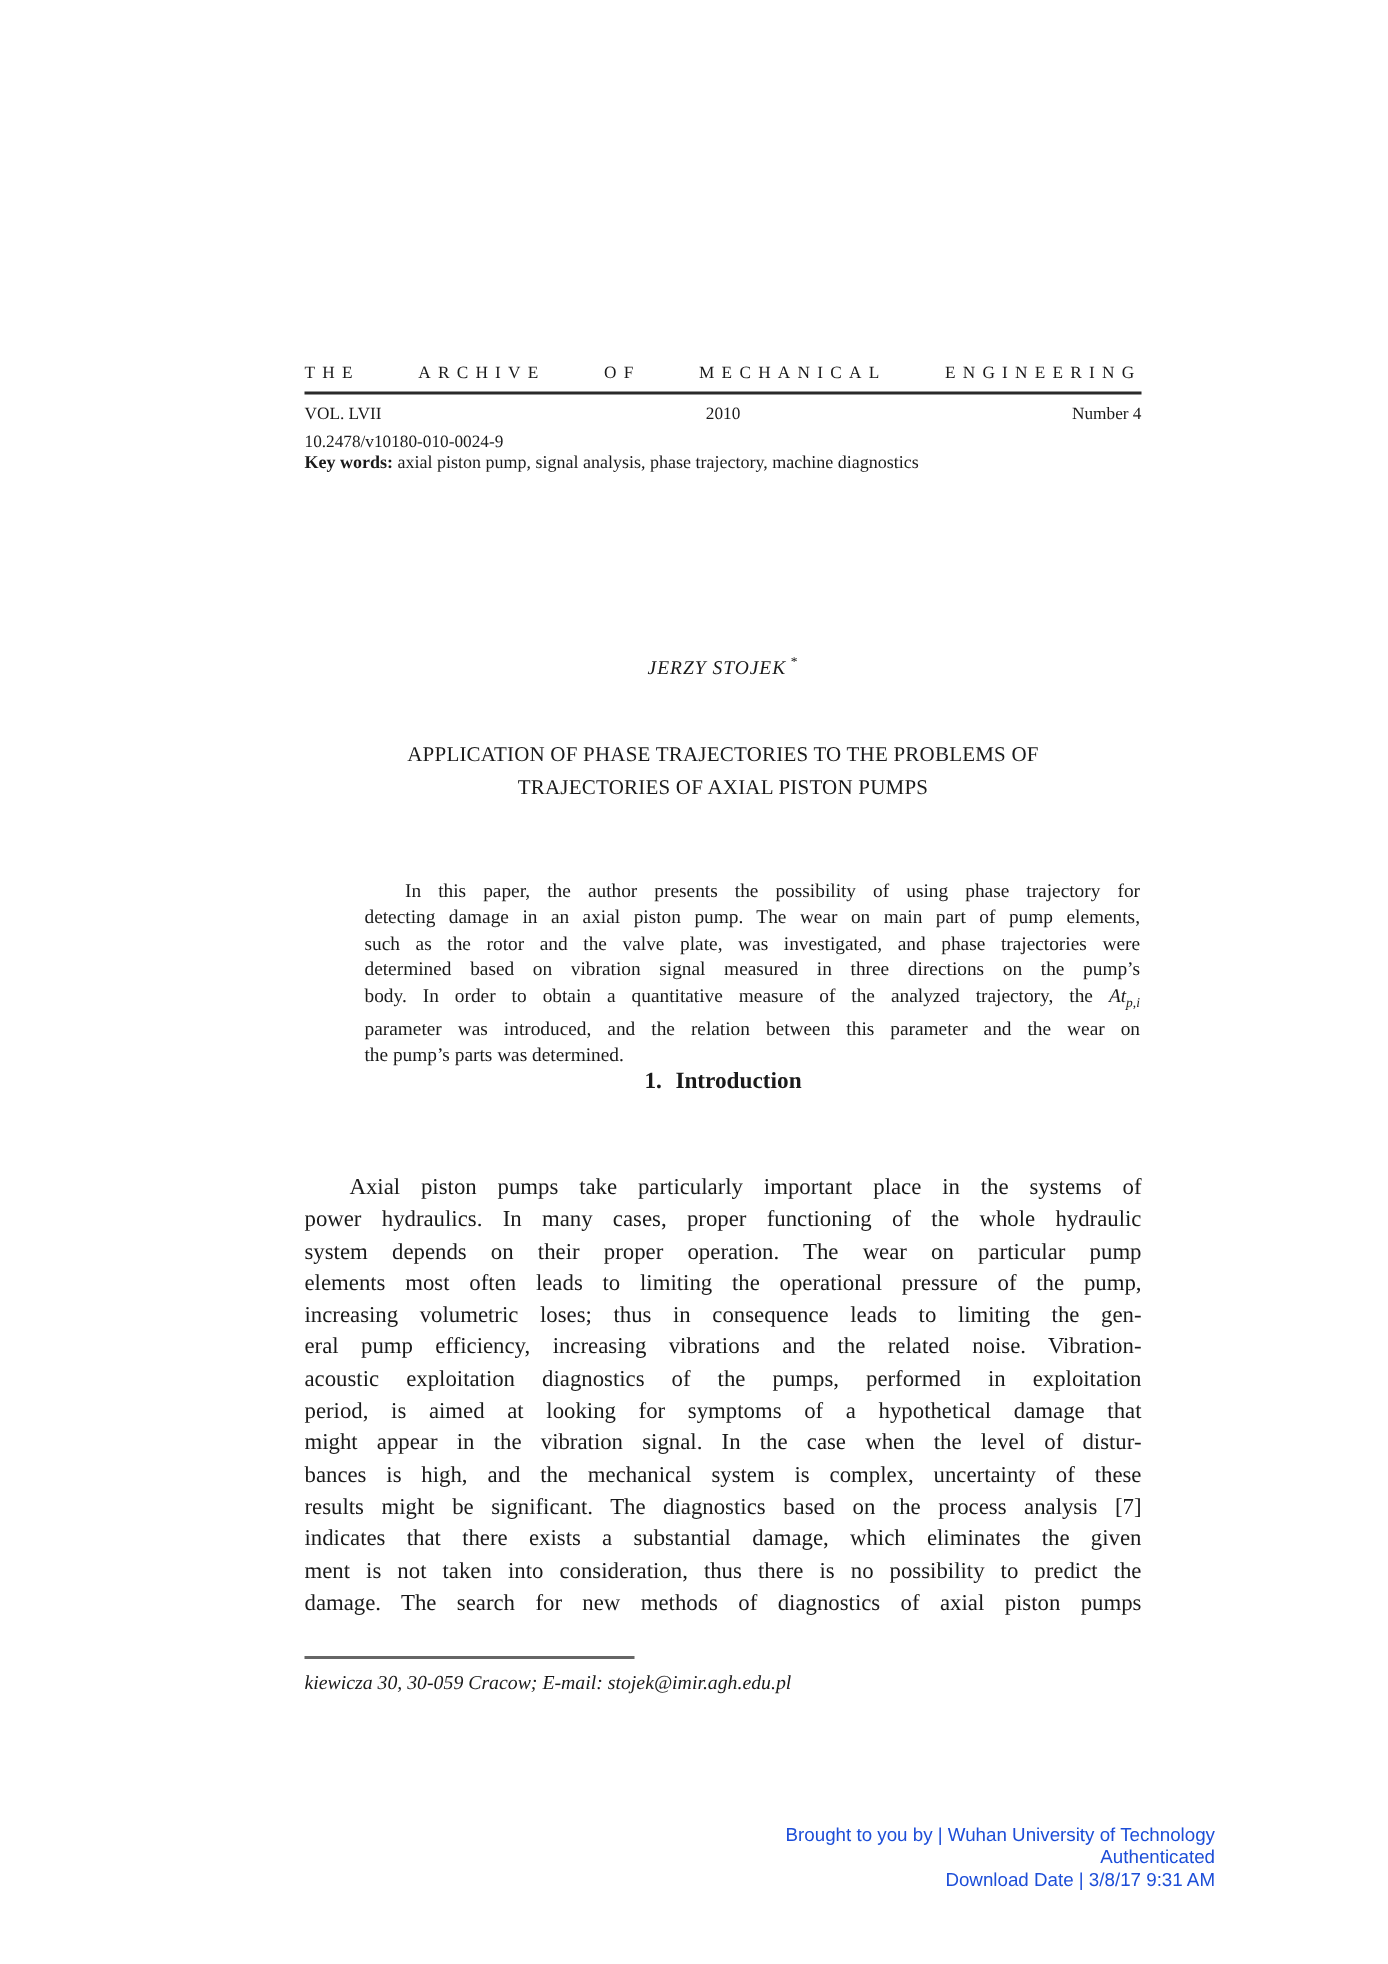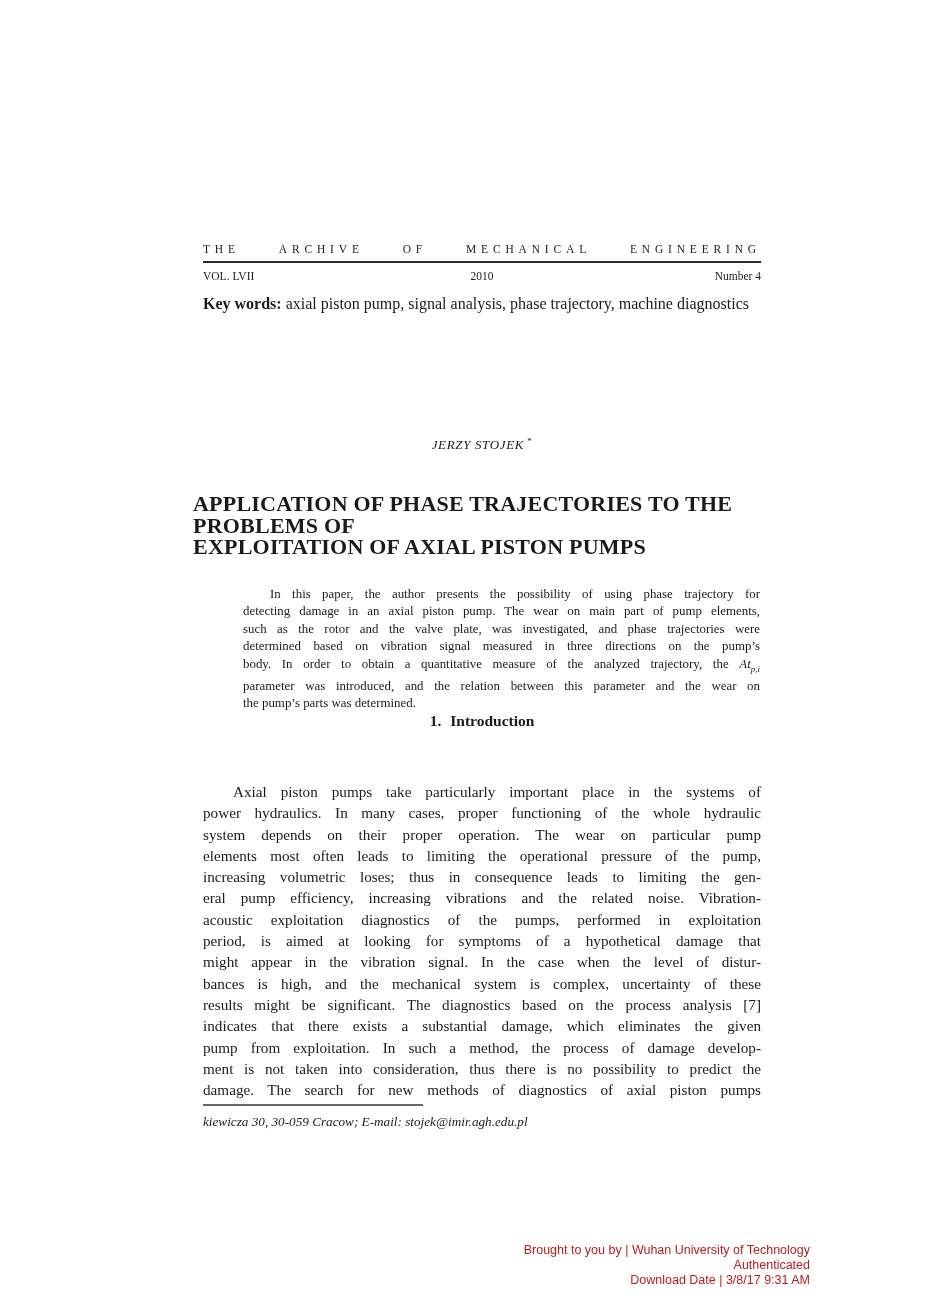--- a/index.html
+++ b/index.html
@@ -21,33 +21,33 @@
   .jname span { letter-spacing: 0.42em; white-space: nowrap; }
   .jrule { margin-top: 5px; height: 2px; background: #2a2a2a; }
   .jvol {
     margin-top: 7px; display: grid; grid-template-columns: 1fr auto 1fr;
     font-size: 11.5px; line-height: 13px; gap: 11px;
   }
   .jvol .left  { text-align: left; }
   .jvol .mid   { text-align: center; }
   .jvol .right { text-align: right; }
   .jdoi { margin-top: 6px; font-size: 11.5px; line-height: 13px; }
-  .jkeywords { margin-top: 14px; font-size: 16px; line-height: 13px; }
+  .jkeywords { margin-top: 0; font-size: 12px; line-height: 13px; }
   .jkeywords .kw-label { font-weight: bold; }
   
   .author {
     position: absolute; left: 203px; top: 436px; width: 558px;
     text-align: center; font-style: italic; font-size: 13px;
     letter-spacing: 0.05em;
   }
   .author sup { font-size: 9px; font-style: normal; margin-left: 3px; }
   .title {
     position: absolute; left: 193px; top: 493px; width: 578px;
-    margin: 0; font-weight: bold; text-align: left;
-    font-size: 22px; line-height: 21.5px; letter-spacing: 0.01em;
+    margin: 0; font-weight: normal; text-align: center;
+    font-size: 14px; line-height: 21.5px; letter-spacing: 0.01em;
   }
   
   .abstract {
     position: absolute; left: 243px; top: 586px; width: 517px;
     font-size: 12.9px; line-height: 17.4px;
   }
   .a-line { text-align: justify; text-align-last: justify; }
   .a-line.first { padding-left: 27px; }
   .a-line.last  { text-align-last: left; }
   .a-line sub { font-size: 9px; font-style: italic; }
@@ -73,22 +73,22 @@
   .footnote {
     position: absolute; left: 203px; top: 1114px; width: 558px;
     font-size: 13.2px; line-height: 16.5px; font-style: italic;
   }
   .f-line { text-align: justify; text-align-last: justify; }
   .f-line.first { padding-left: 25px; }
   .f-line.last { text-align-last: left; }
   .footnote sup { font-size: 9px; margin-right: 4px; }
   
   .stamp {
-    position: absolute; right: 115px; top: 1243px; width: 420px;
-    text-align: right; color: #b91c1c;
+    position: absolute; right: 115px; top: 1216px; width: 420px;
+    text-align: right; color: #1d4ed8;
     font-family: "Liberation Sans", "DejaVu Sans", sans-serif;
     font-size: 12.5px; line-height: 15.2px;
   }
 </style>
 </head>
 <body>
 
 <div class="page">
 
   <header class="jheader">
@@ -98,32 +98,33 @@
       <span>OF</span>
       <span>MECHANICAL</span>
       <span>ENGINEERING</span>
     </div>
     <div class="jrule"></div>
     <div class="jvol">
       <span class="left">VOL. LVII</span>
       <span class="mid">2010</span>
       <span class="right">Number 4</span>
     </div>
+    <div class="jdoi">10.2478/v10180-010-0024-9</div>
     <div class="jkeywords">
       <span class="kw-label">Key words:</span><span> axial piston pump, signal analysis, phase trajectory, machine diagnostics</span>
     </div>
   </header>
 
   <div class="author">
     <span>JERZY STOJEK</span><sup>*</sup>
   </div>
 
   <h1 class="title">
     <div>APPLICATION OF PHASE TRAJECTORIES TO THE PROBLEMS OF</div>
-    <div>EXPLOITATION OF AXIAL PISTON PUMPS</div>
+    <div>TRAJECTORIES OF AXIAL PISTON PUMPS</div>
   </h1>
 
   <div class="abstract">
     <div class="a-line first">In this paper, the author presents the possibility of using phase trajectory for</div>
     <div class="a-line">detecting damage in an axial piston pump. The wear on main part of pump elements,</div>
     <div class="a-line">such as the rotor and the valve plate, was investigated, and phase trajectories were</div>
     <div class="a-line">determined based on vibration signal measured in three directions on the pump’s</div>
     <div class="a-line"><span>body. In order to obtain a quantitative measure of the analyzed trajectory, the </span><span class="math">At</span><sub>p,i</sub></div>
     <div class="a-line">parameter was introduced, and the relation between this parameter and the wear on</div>
     <div class="a-line last">the pump’s parts was determined.</div>
@@ -139,21 +140,20 @@
     <div class="b-line">system depends on their proper operation. The wear on particular pump</div>
     <div class="b-line">elements most often leads to limiting the operational pressure of the pump,</div>
     <div class="b-line">increasing volumetric loses; thus in consequence leads to limiting the gen-</div>
     <div class="b-line">eral pump efficiency, increasing vibrations and the related noise. Vibration-</div>
     <div class="b-line">acoustic exploitation diagnostics of the pumps, performed in exploitation</div>
     <div class="b-line">period, is aimed at looking for symptoms of a hypothetical damage that</div>
     <div class="b-line">might appear in the vibration signal. In the case when the level of distur-</div>
     <div class="b-line">bances is high, and the mechanical system is complex, uncertainty of these</div>
     <div class="b-line">results might be significant. The diagnostics based on the process analysis [7]</div>
     <div class="b-line">indicates that there exists a substantial damage, which eliminates the given</div>
-    <div class="b-line">pump from exploitation. In such a method, the process of damage develop-</div>
     <div class="b-line">ment is not taken into consideration, thus there is no possibility to predict the</div>
     <div class="b-line">damage. The search for new methods of diagnostics of axial piston pumps</div>
   </div>
 
   <div class="fnrule"></div>
 
   <div class="footnote">
     <div class="f-line last">kiewicza 30, 30-059 Cracow; E-mail: stojek@imir.agh.edu.pl</div>
   </div>
 

